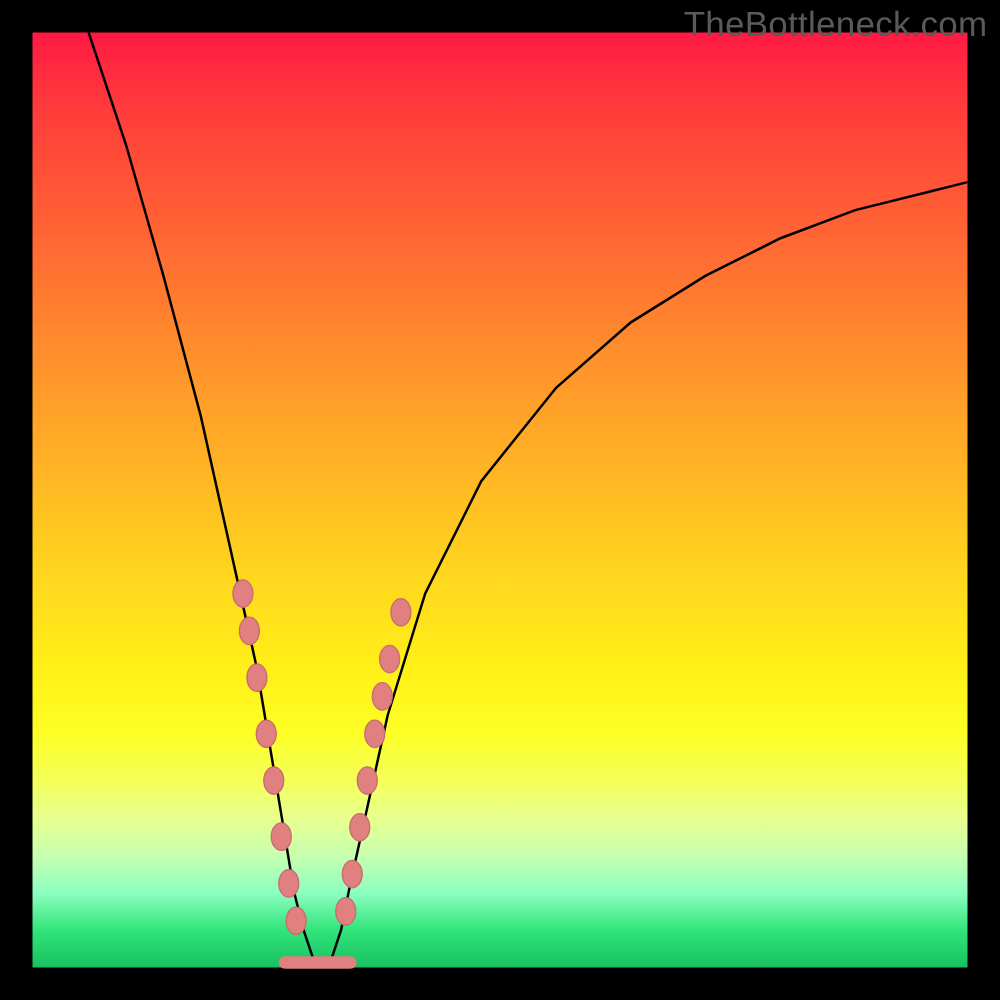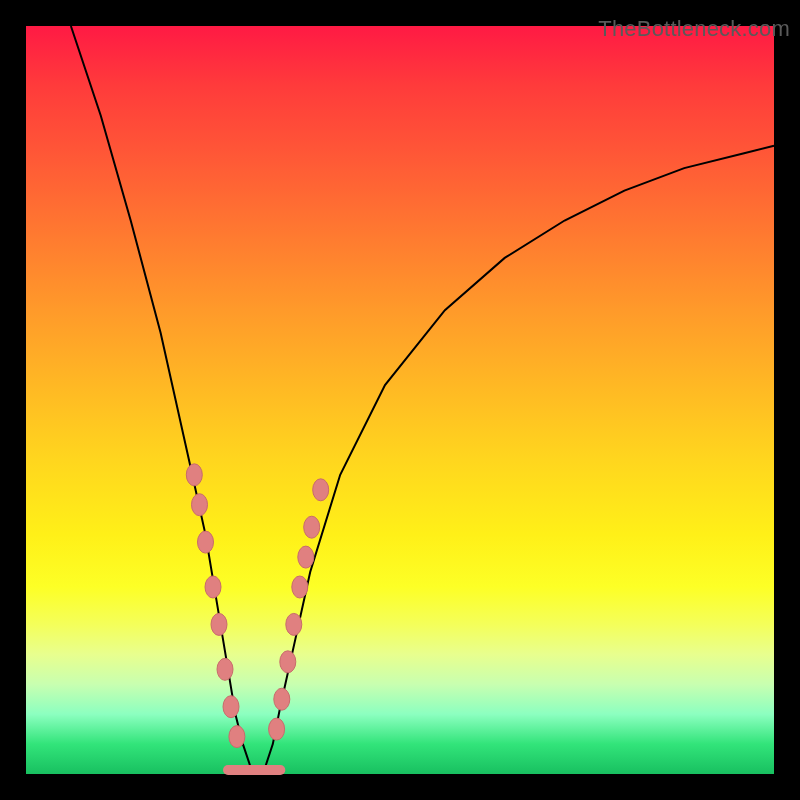--- a/index.html
+++ b/index.html
@@ -28,24 +28,24 @@
       #fdff26 75%,
       #f4ff5a 80%,
       #e8ff8e 84%,
       #c8ffb0 88%,
       #8cffc0 92%,
       #32e47a 96%,
       #18c060 100%);
   }
   .watermark {
     position: absolute;
-    top: 16px;
+    top: 4px;
     right: 10px;
     font-family: Arial, Helvetica, sans-serif;
-    font-size: 22px;
+    font-size: 28px;
     color: #5a5a5a;
     letter-spacing: 0.2px;
     user-select: none;
   }
   svg.plot {
     position: absolute;
     left: 26px;
     top: 26px;
     width: 748px;
     height: 748px;

